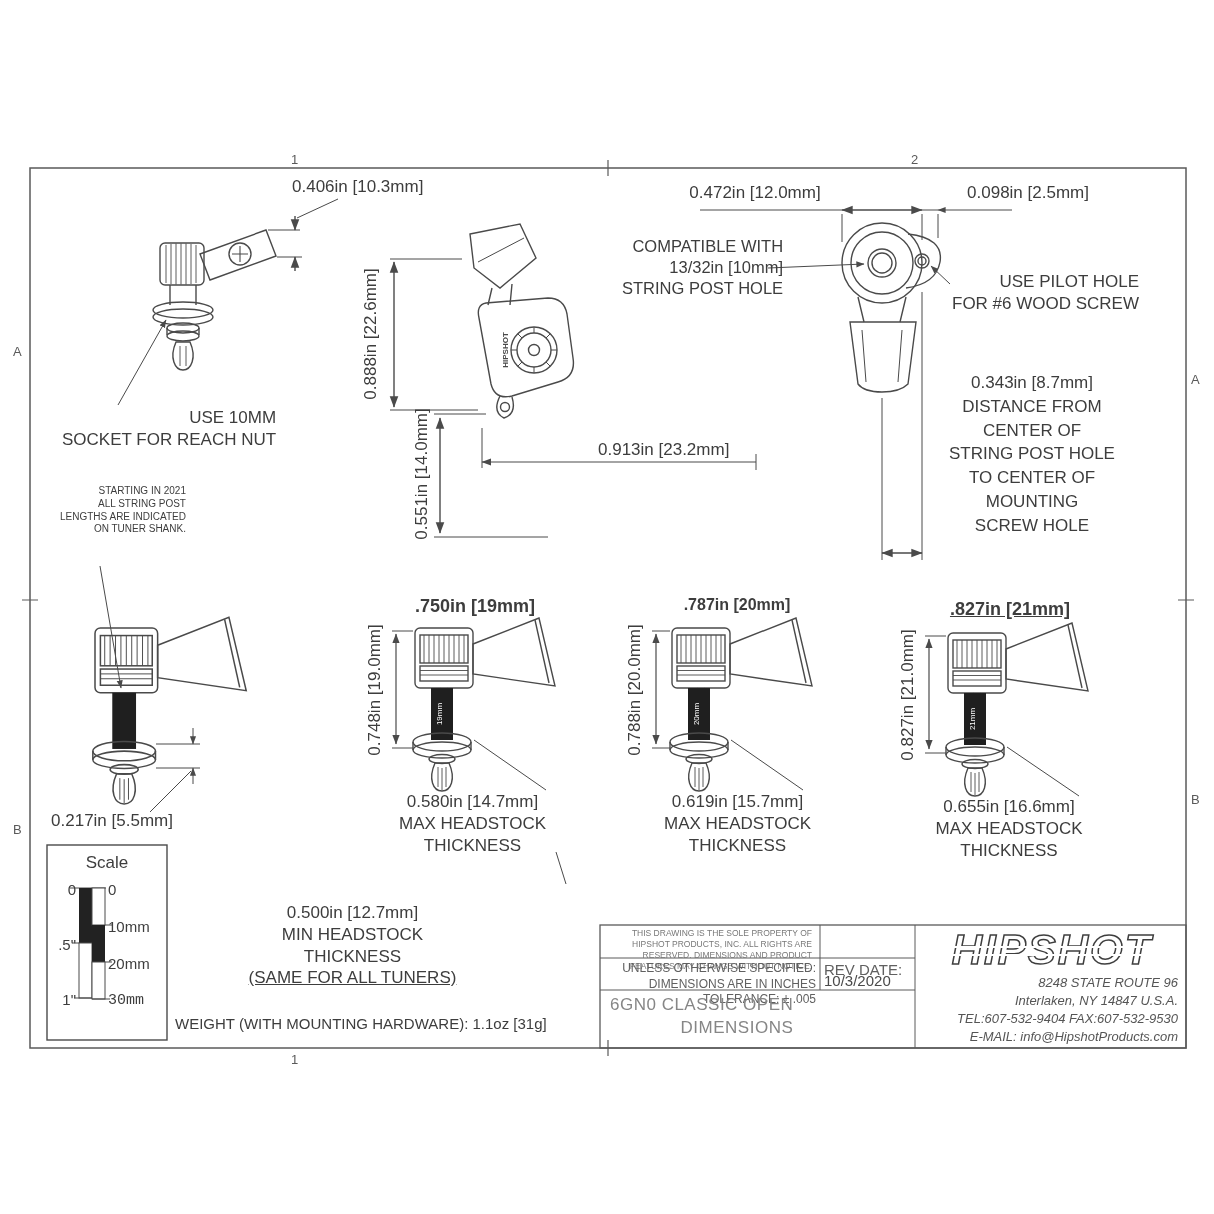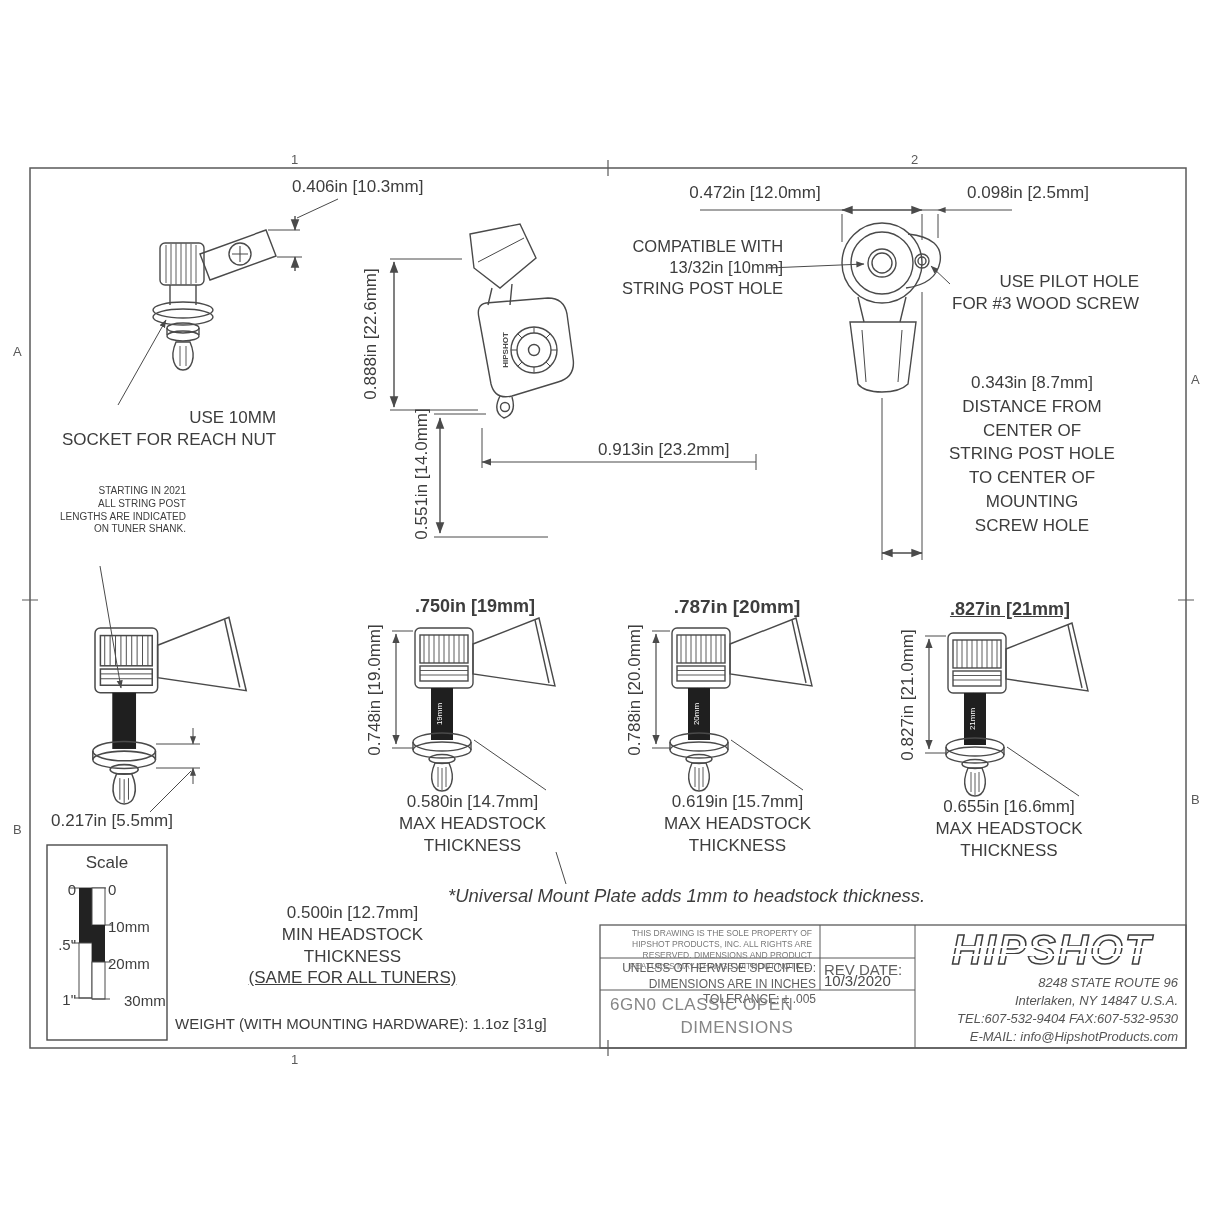--- a/index.html
+++ b/index.html
@@ -199,37 +199,37 @@
   <div class="rot" style="left:371px;top:334px;">0.888in [22.6mm]</div>
   <div class="rot" style="left:422px;top:474px;">0.551in [14.0mm]</div>
   <div class="t nw" style="left:598px;top:439px;">0.913in [23.2mm]</div>
 
   <div class="t c nw" style="left:676px;top:182px;width:158px;">0.472in [12.0mm]</div>
   <div class="t c nw" style="left:948px;top:182px;width:160px;">0.098in [2.5mm]</div>
   <div class="t ml" style="left:622px;top:236px;font-size:16.5px;">COMPATIBLE WITH
 13/32in [10mm]
 STRING POST HOLE</div>
   <div class="t ml" style="left:952px;top:271px;">USE PILOT HOLE
-FOR #3 WOOD SCREW</div>
+FOR #6 WOOD SCREW</div>
   <div class="t ml c" style="left:938px;top:371px;width:188px;line-height:1.4;">0.343in [8.7mm]
 DISTANCE FROM
 CENTER OF
 STRING POST HOLE
 TO CENTER OF
 MOUNTING
 SCREW HOLE</div>
 
   <div class="t ml" style="left:60px;top:485px;font-size:10px;">STARTING IN 2021
 ALL STRING POST
 LENGTHS ARE INDICATED
 ON TUNER SHANK.</div>
   <div class="t c nw" style="left:36px;top:810px;width:152px;">0.217in [5.5mm]</div>
 
   <div class="t c b" style="left:396px;top:595px;width:158px;font-size:18px;">.750in [19mm]</div>
-  <div class="t c b" style="left:658px;top:595px;width:158px;font-size:19px;">.787in [20mm]</div>
+  <div class="t c b" style="left:658px;top:595px;width:158px;font-size:16px;">.787in [20mm]</div>
   <div class="t c b" style="left:927px;top:598px;width:166px;font-size:18px;text-decoration:underline;">.827in [21mm]</div>
 
   <div class="rot" style="left:375px;top:690px;">0.748in [19.0mm]</div>
   <div class="rot" style="left:635px;top:690px;">0.788in [20.0mm]</div>
   <div class="rot" style="left:908px;top:695px;">0.827in [21.0mm]</div>
 
   <div class="t c" style="left:390px;top:791px;width:165px;">
     <div>0.580in [14.7mm]</div>
     <div class="ml">MAX HEADSTOCK
 THICKNESS</div>
@@ -245,29 +245,28 @@
 THICKNESS</div>
   </div>
 
   <div class="t c" style="left:47px;top:852px;width:120px;">Scale</div>
   <div class="t r small" style="left:54px;top:880px;width:22px;">0</div>
   <div class="t r small" style="left:46px;top:935px;width:30px;">.5"</div>
   <div class="t r small" style="left:50px;top:990px;width:26px;">1"</div>
   <div class="t small" style="left:108px;top:880px;">0</div>
   <div class="t small" style="left:108px;top:917px;">10mm</div>
   <div class="t small" style="left:108px;top:954px;">20mm</div>
-  <div class="t small" style="left:124px;top:991px;">30mm</div>
+  <div class="t small" style="left:108px;top:991px;font-family:Liberation Mono, monospace;">30mm</div>
 
   <div class="t c" style="left:240px;top:902px;width:225px;">
     <div class="ml">0.500in [12.7mm]
 MIN HEADSTOCK
 THICKNESS</div>
     <div class="underl">(SAME FOR ALL TUNERS)</div>
   </div>
-  <div class="t note-it" style="left:448px;top:884px;">*Universal Mount Plate adds 1mm to headstock thickness.</div>
   <div class="t nw" style="left:175px;top:1014px;font-size:15px;">WEIGHT (WITH MOUNTING HARDWARE): 1.1oz [31g]</div>
 
   <div class="t legal" style="left:604px;top:928px;width:208px;">THIS DRAWING IS THE SOLE PROPERTY OF HIPSHOT PRODUCTS, INC. ALL RIGHTS ARE RESERVED. DIMENSIONS AND PRODUCT FEATURES MAY CHANGE WITHOUT NOTICE.</div>
   <div class="t spec" style="left:604px;top:961px;width:212px;">UNLESS OTHERWISE SPECIFIED: DIMENSIONS ARE IN INCHES TOLERANCE: ± .005</div>
   <div class="t revlab" style="left:824px;top:960px;">REV DATE:</div>
   <div class="t revdate" style="left:824px;top:971px;">10/3/2020</div>
   <div class="t dwgtitle ml" style="left:610px;top:994px;">6GN0 CLASSIC OPEN
 DIMENSIONS</div>
   <div class="t addr r" style="left:920px;top:974px;width:258px;">
     <div>8248 STATE ROUTE 96</div>

